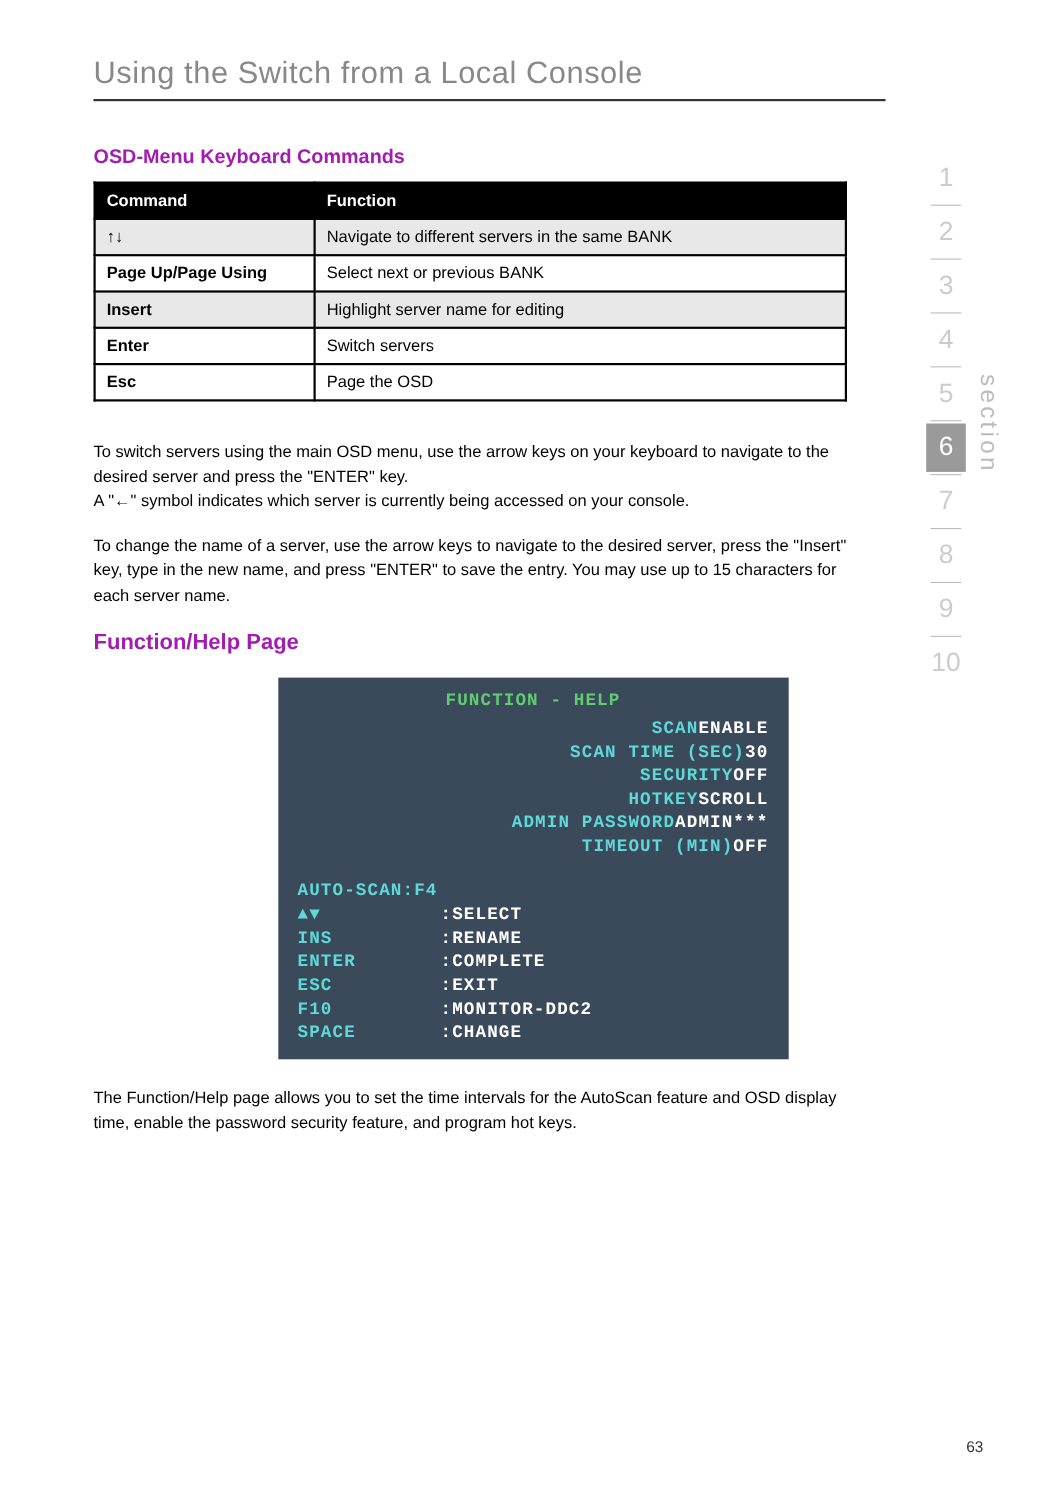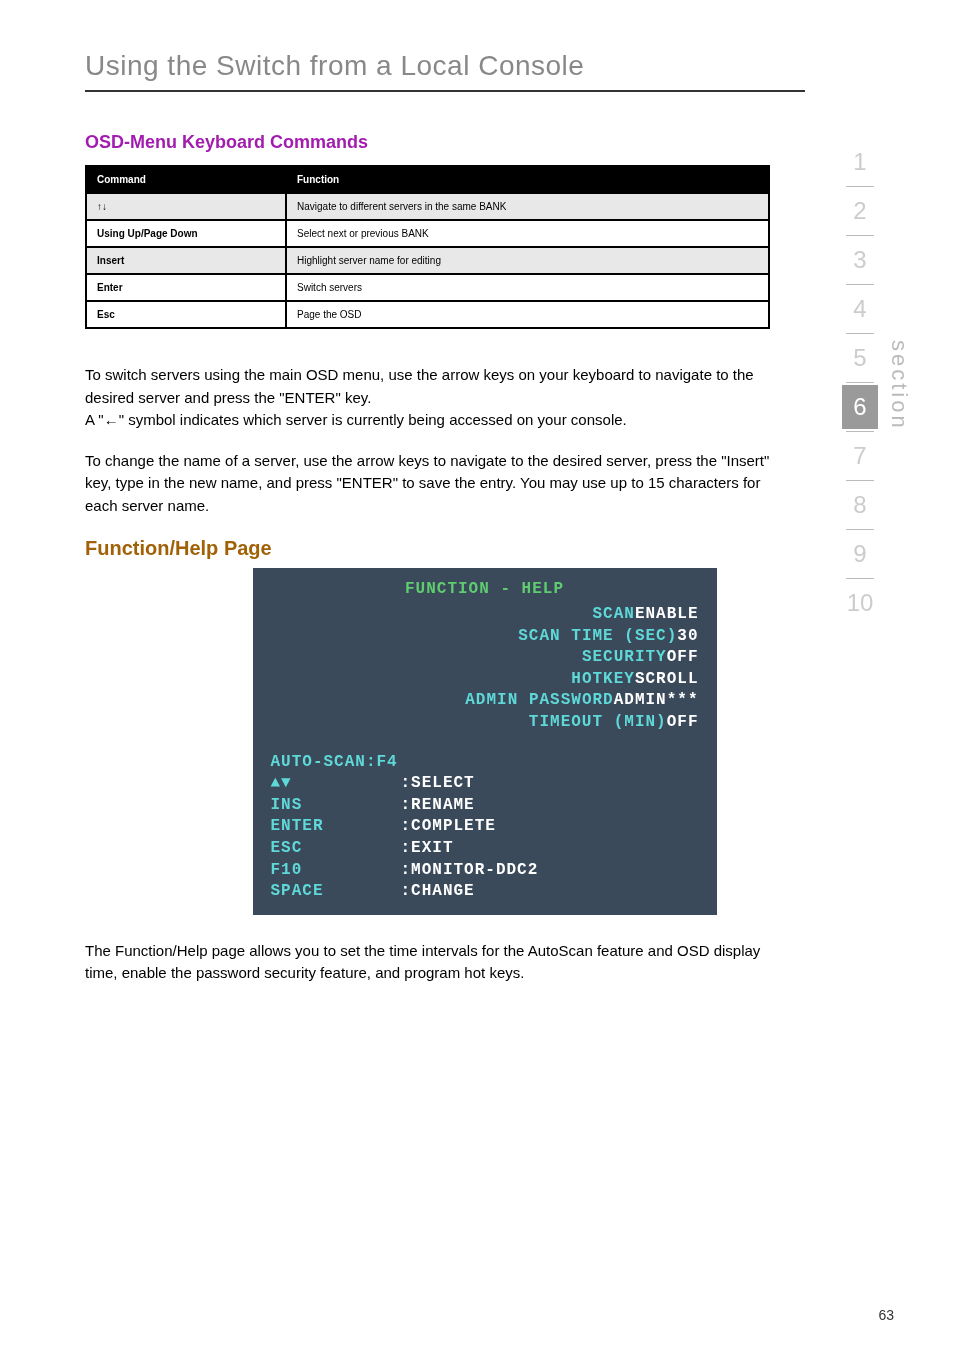--- a/index.html
+++ b/index.html
@@ -38,21 +38,21 @@
     }
     table.commands {
       border-collapse: collapse;
       width: 685px;
       margin-bottom: 35px;
     }
     table.commands th, table.commands td {
       border: 2px solid #000;
       padding: 7px 10px;
       text-align: left;
-      font-size: 10px;
+      font-size: 15px;
     }
     table.commands th {
       background: #000;
       color: #fff;
       font-weight: bold;
     }
     table.commands .cmd-col {
       width: 200px;
       font-weight: bold;
     }
@@ -62,23 +62,23 @@
     .body-text {
       font-size: 15px;
       color: #000;
       line-height: 1.5;
       margin-bottom: 18px;
       width: 700px;
     }
     .section-heading {
       font-size: 20px;
       font-weight: bold;
-      color: #a16207;
+      color: #a21caf;
       margin-top: 20px;
-      margin-bottom: 8px;
+      margin-bottom: 20px;
     }
     .osd-screenshot {
       background: #3a4a5a;
       width: 464px;
       margin: 0 auto 25px auto;
       padding: 12px 18px;
       font-family: 'Courier New', monospace;
       font-size: 16px;
       font-weight: bold;
       letter-spacing: 1px;
@@ -183,21 +183,21 @@
     <tbody>
         <tr>
       <th class="cmd-col">Command</th>
       <th>Function</th>
     </tr>
     <tr class="gray">
       <td class="cmd-col arrows">↑↓</td>
       <td>Navigate to different servers in the same BANK</td>
     </tr>
     <tr>
-      <td class="cmd-col">Using Up/Page Down</td>
+      <td class="cmd-col">Page Up/Page Using</td>
       <td>Select next or previous BANK</td>
     </tr>
     <tr class="gray">
       <td class="cmd-col">Insert</td>
       <td>Highlight server name for editing</td>
     </tr>
     <tr>
       <td class="cmd-col">Enter</td>
       <td>Switch servers</td>
     </tr>

